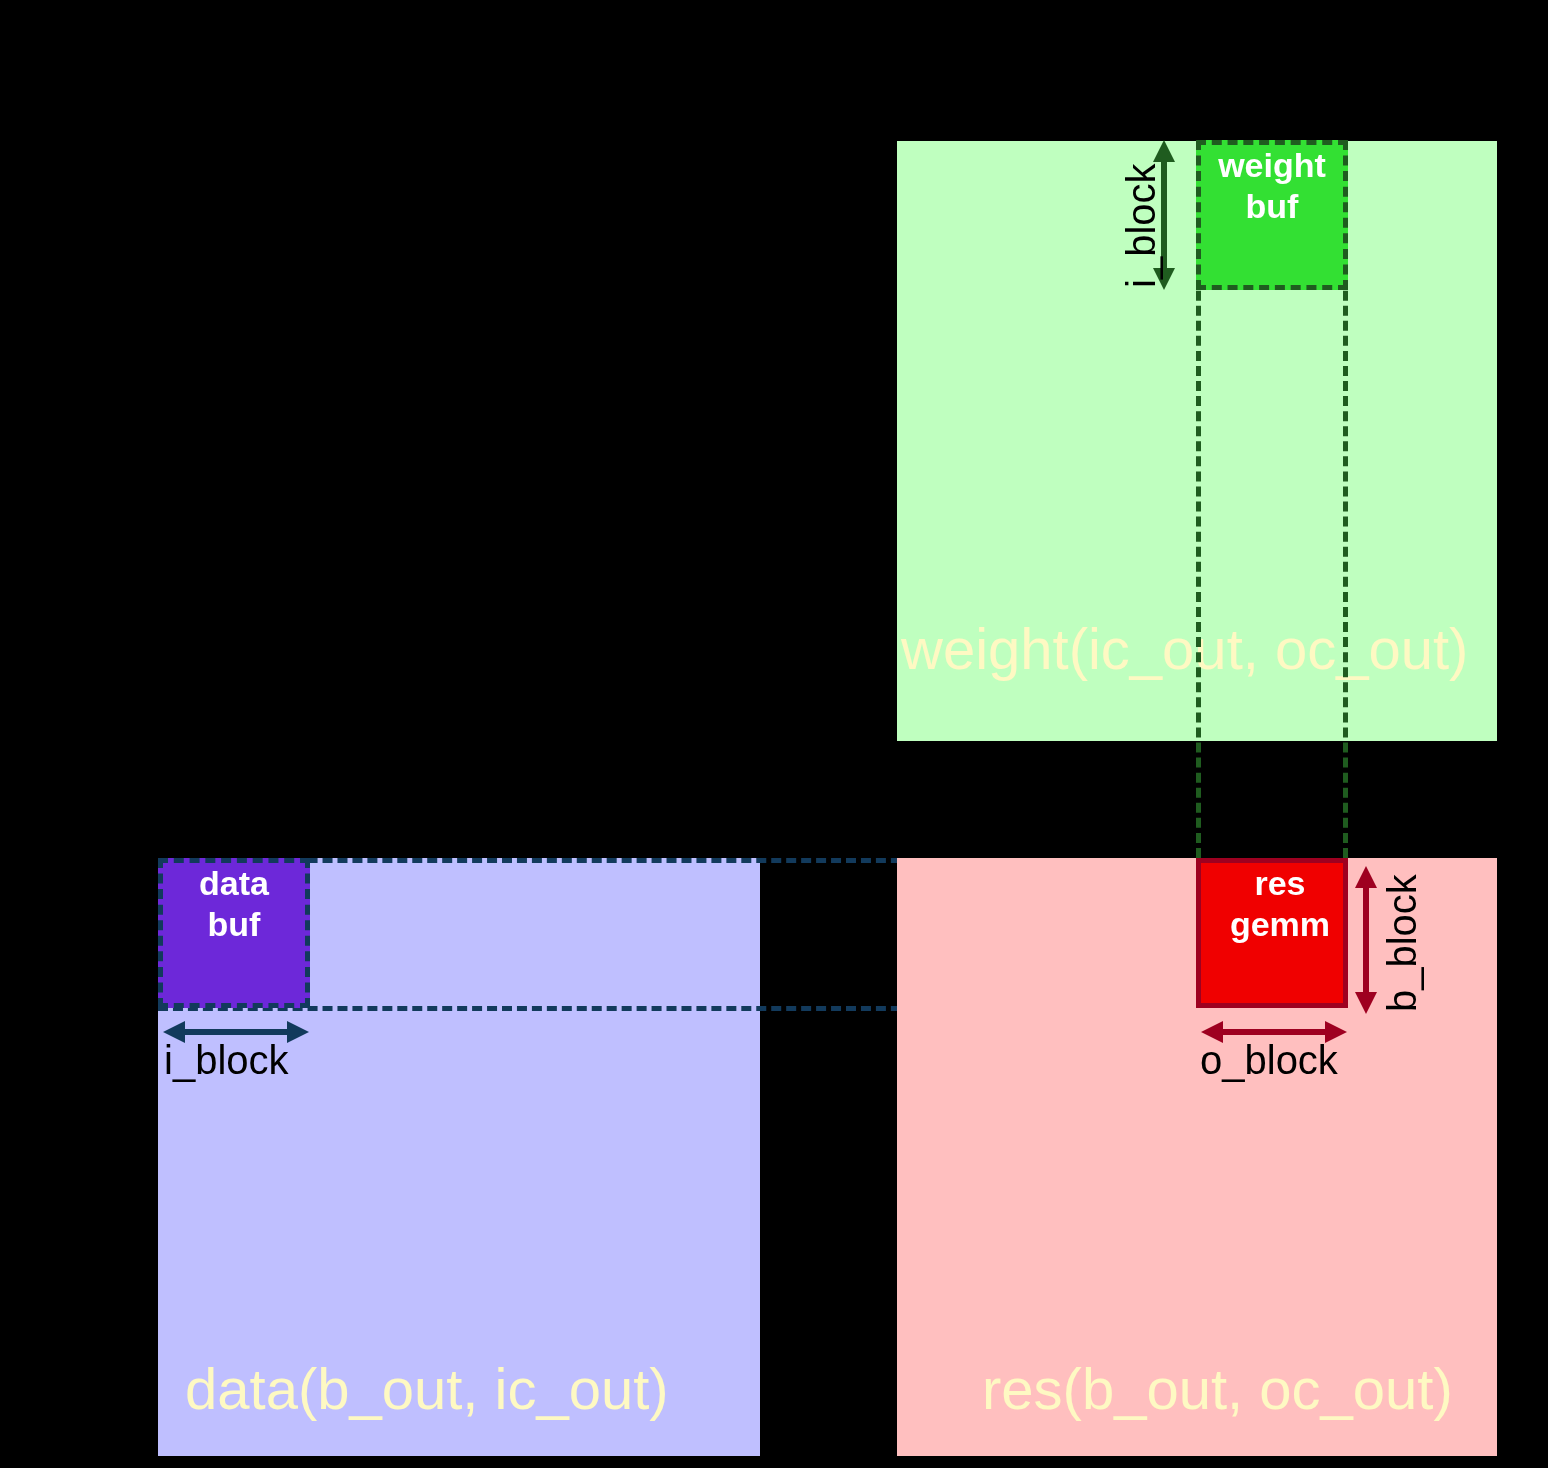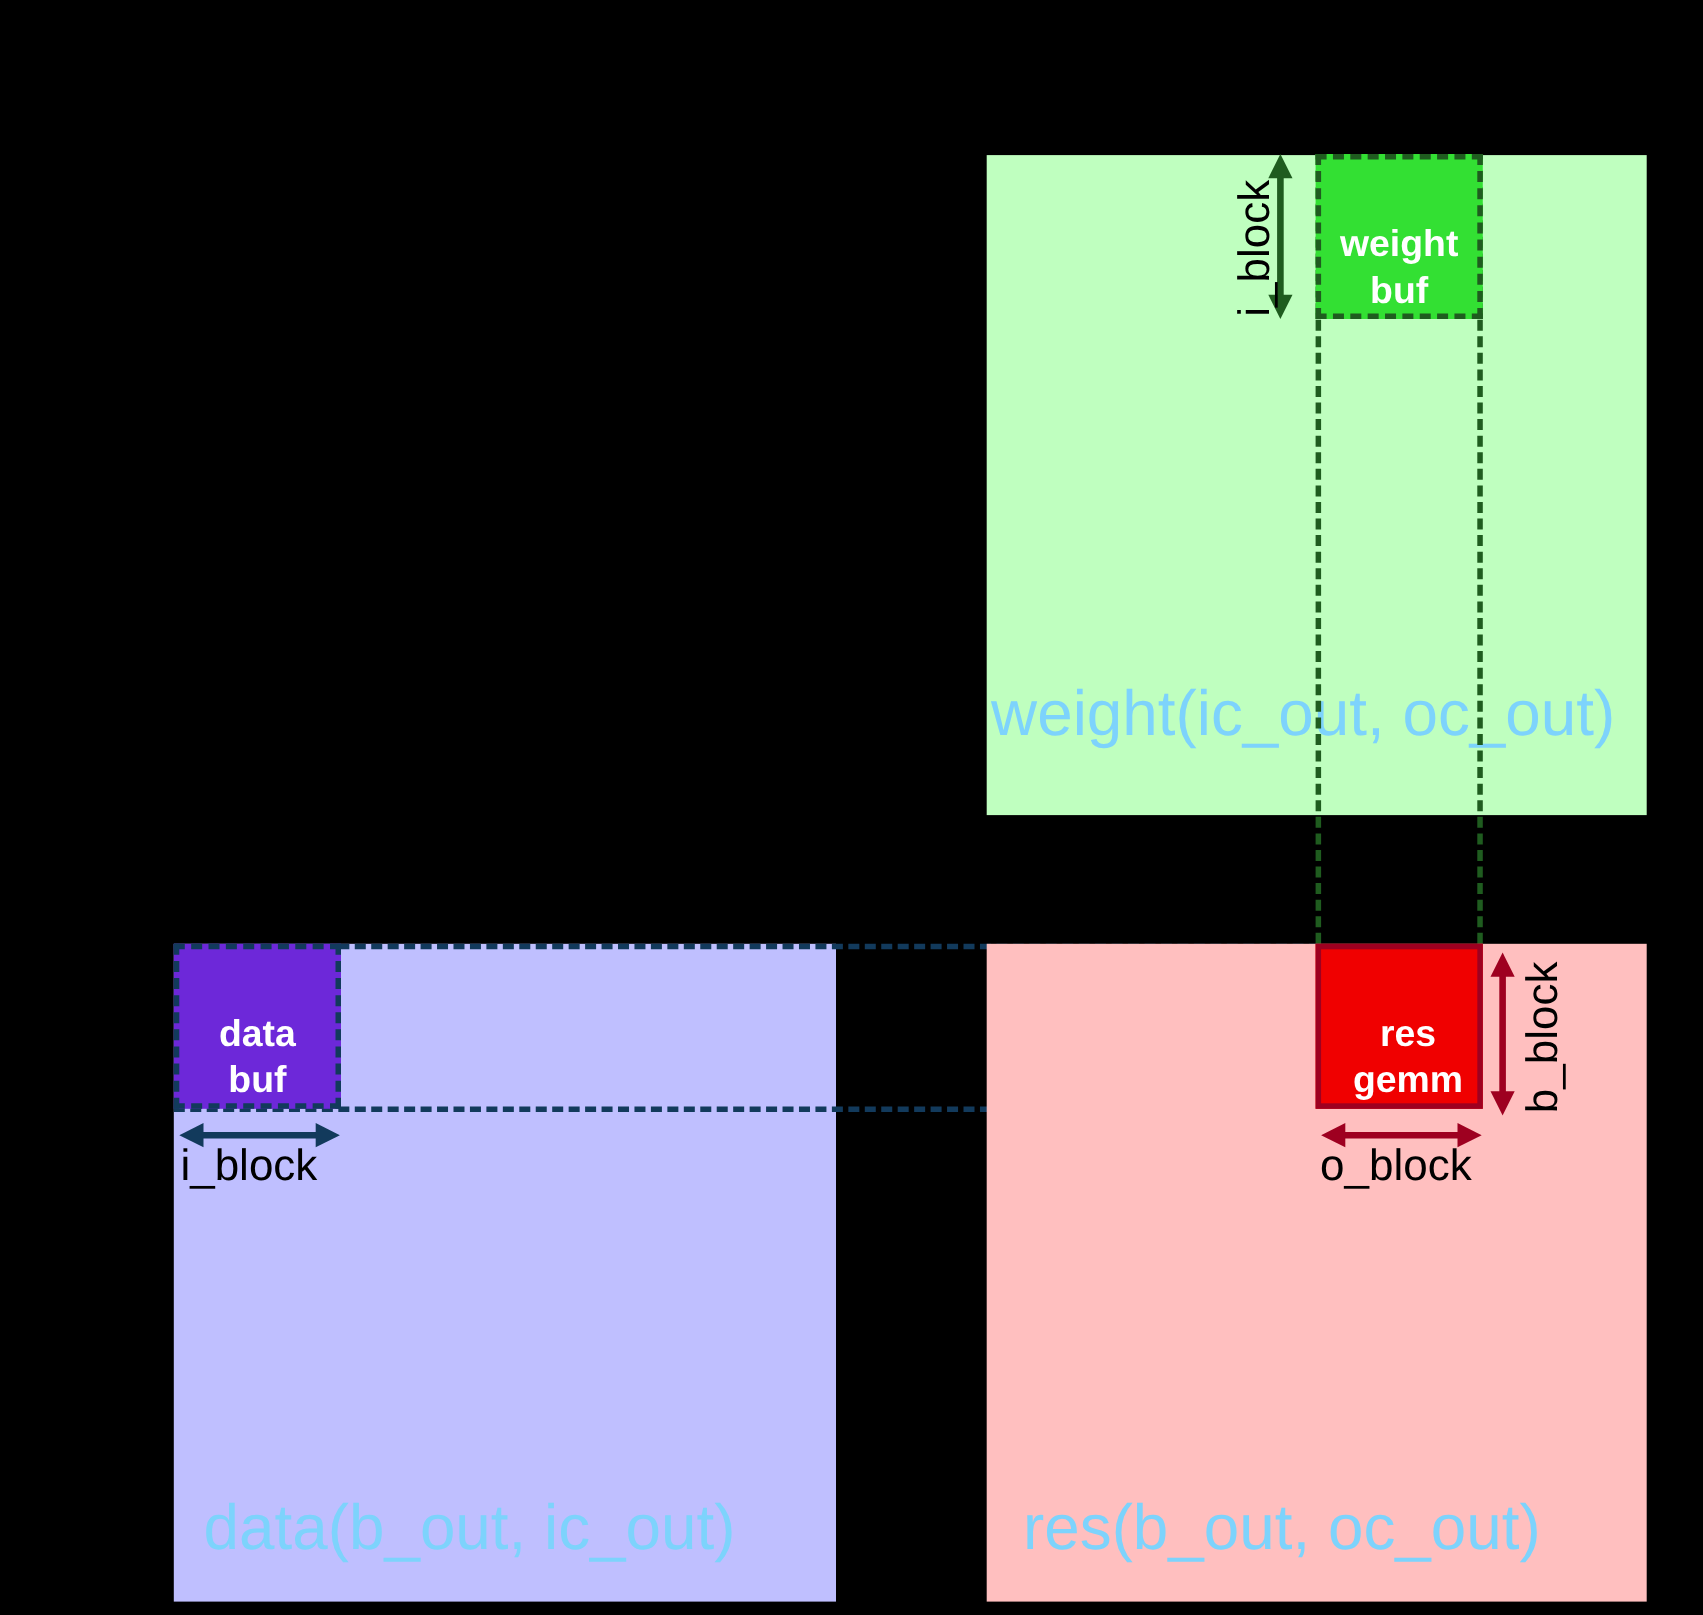--- a/index.html
+++ b/index.html
@@ -39,38 +39,38 @@
     left: 897px;
     top: 858px;
     width: 600px;
     height: 598px;
     background: #ffbfbf;
   }
 
   
   .caption {
     position: absolute;
-    color: #7dd3fc;
+    color: #fef9c3;
     font-size: 58px;
     font-weight: 400;
     line-height: 1;
     white-space: nowrap;
   }
   .caption-weight { left: 901px; top: 620px; }
   .caption-data   { left: 185px; top: 1360px; }
-  .caption-res    { left: 930px; top: 1360px; }
+  .caption-res    { left: 982px; top: 1360px; }
 
   
   .block {
     position: absolute;
     box-sizing: border-box;
     display: flex;
     flex-direction: column;
     align-items: center;
-    justify-content: flex-end;
+    justify-content: flex-start;
     color: #ffffff;
     font-size: 34px;
     font-weight: bold;
     line-height: 1.22;
     text-align: center;
   }
   .block-weight {
     left: 1196px;
     top: 140px;
     width: 152px;

